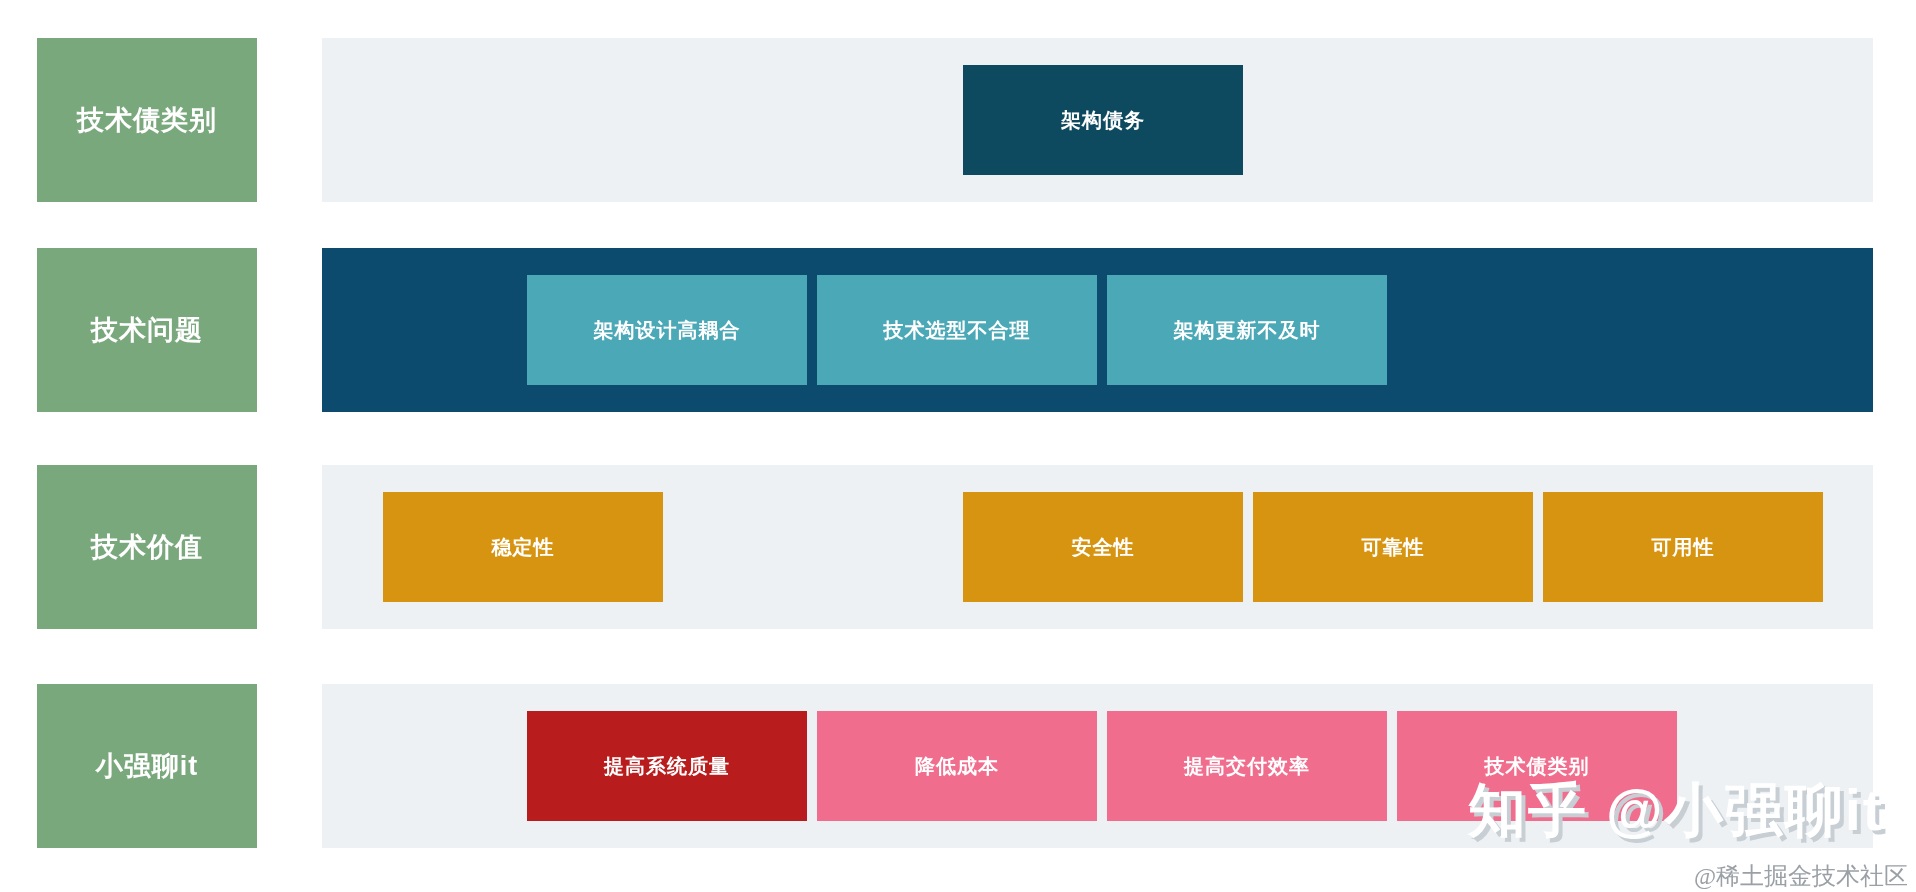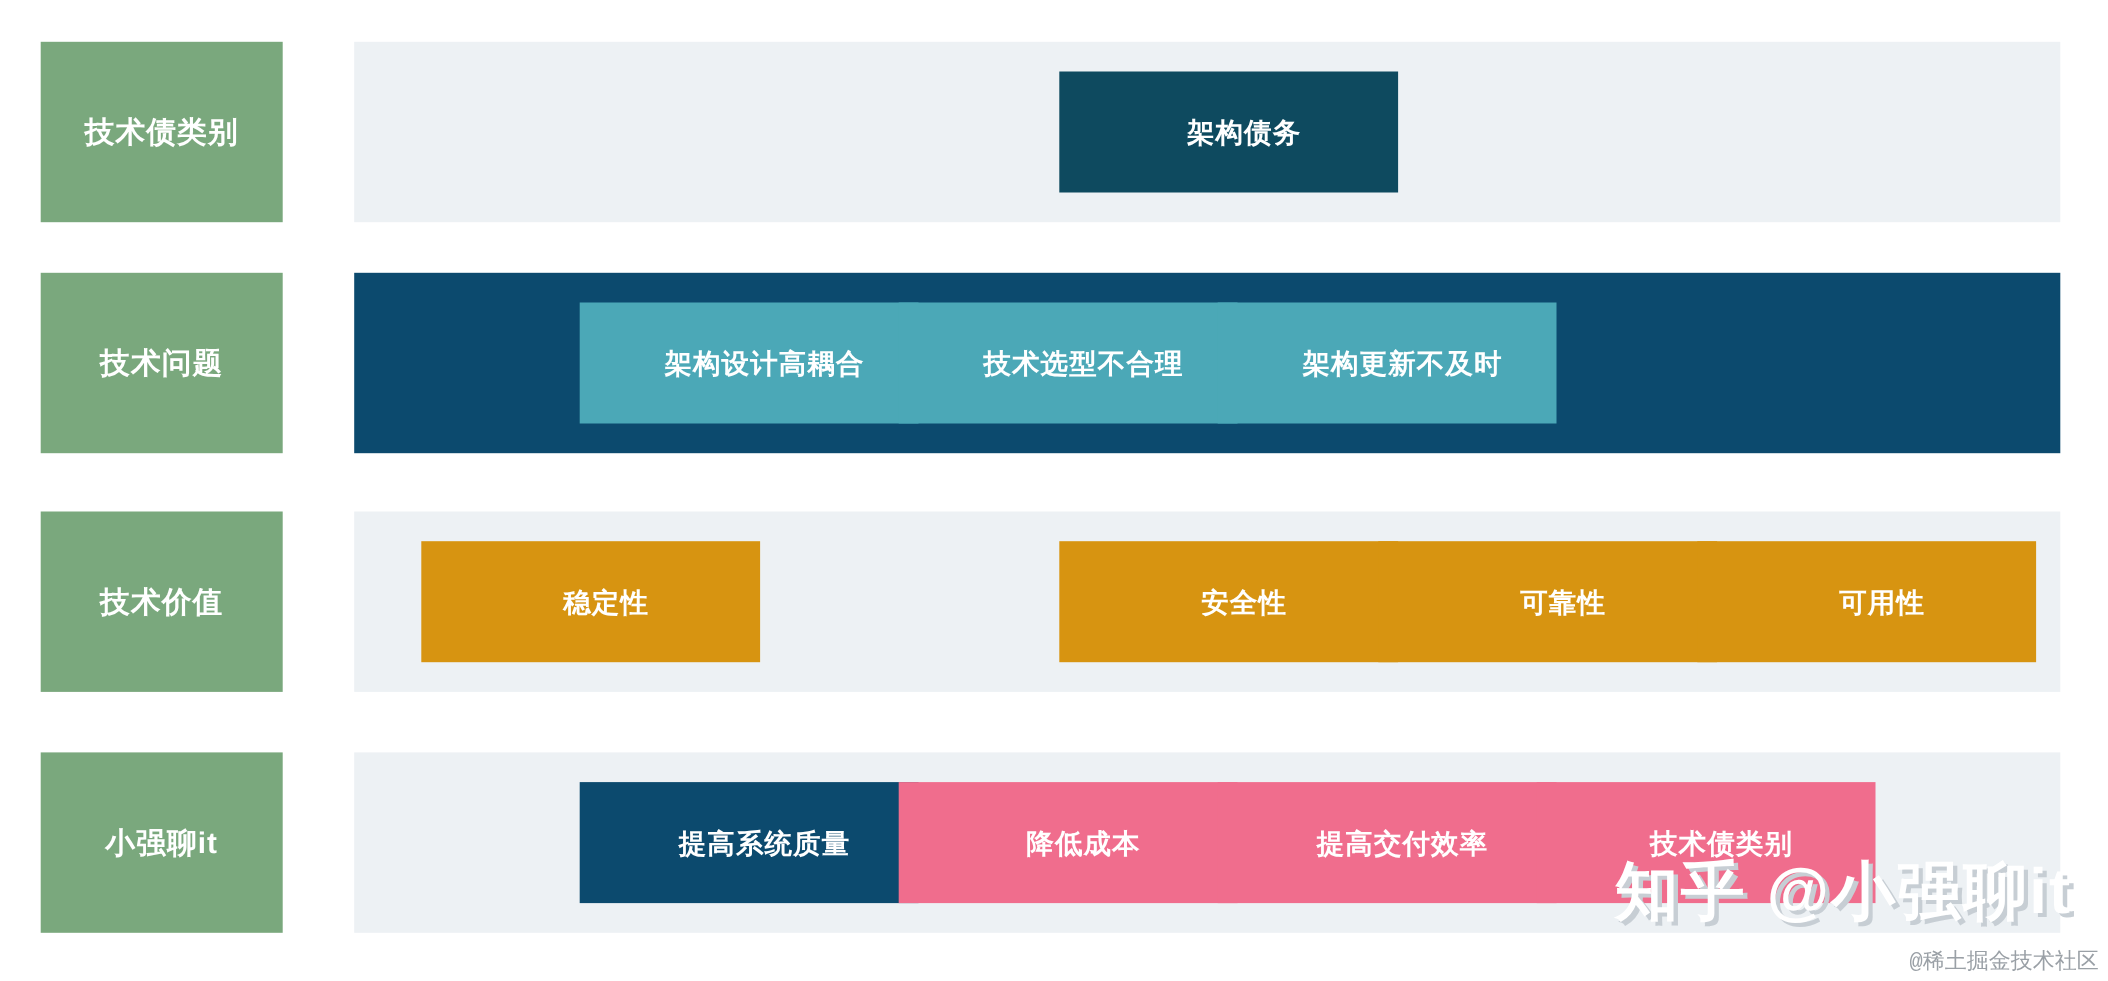--- a/index.html
+++ b/index.html
@@ -44,25 +44,24 @@
   }
   .node {
     position: absolute;
     top: 27px;
     height: 110px;
     width: 280px;
     display: flex;
     align-items: center;
     justify-content: center;
     color: #ffffff;
-    font-size: 25px;
+    font-size: 20px;
     font-weight: bold;
     letter-spacing: 1px;
     text-align: center;
-    padding-left: 28px;
   }
   
   .r1-b0 { left: 641px; }
   
   .g4-b0 { left: 205px; }
   .g4-b1 { left: 495px; }
   .g4-b2 { left: 785px; }
   .g4-b3 { left: 1075px; }
   
   .g5-b0 { left: 61px; }
@@ -85,23 +84,23 @@
     color: #ffffff;
     text-shadow: 4px 4px 0 #c7ced4;
     letter-spacing: 2px;
     white-space: nowrap;
     z-index: 5;
   }
   .wm-footer {
     position: absolute;
     right: 8px;
     top: 860px;
-    font-size: 20px;
+    font-size: 24px;
     color: #9aa0a6;
-    font-family: Liberation Mono, monospace;
+    font-family: Liberation Serif, serif;
     white-space: nowrap;
     z-index: 5;
   }
 </style>
 </head>
 <body>
 
 <div class="canvas">
 
   <div class="row row1">
@@ -126,21 +125,21 @@
       <div class="node g5-b0" style="background-color: rgb(215, 148, 17);">稳定性</div>
       <div class="node g5-b2" style="background-color: rgb(215, 148, 17);">安全性</div>
       <div class="node g5-b3" style="background-color: rgb(215, 148, 17);">可靠性</div>
       <div class="node g5-b4" style="background-color: rgb(215, 148, 17);">可用性</div>
     </div>
   </div>
 
   <div class="row row4">
     <div class="row-label" style="background-color: rgb(122, 168, 125);">小强聊it</div>
     <div class="row-band" style="background-color: rgb(237, 241, 244);">
-      <div class="node g4-b0" style="background-color: #0c4a6e;">提高系统质量</div>
+      <div class="node g4-b0" style="background-color: #b91c1c;">提高系统质量</div>
       <div class="node g4-b1" style="background-color: rgb(240, 109, 141);">降低成本</div>
       <div class="node g4-b2" style="background-color: rgb(240, 109, 141);">提高交付效率</div>
       <div class="node g4-b3" style="background-color: rgb(240, 109, 141);">技术债类别</div>
     </div>
   </div>
 
   <div class="wm-main">知乎 @小强聊it</div>
   <div class="wm-footer">@稀土掘金技术社区</div>
 
 </div>

